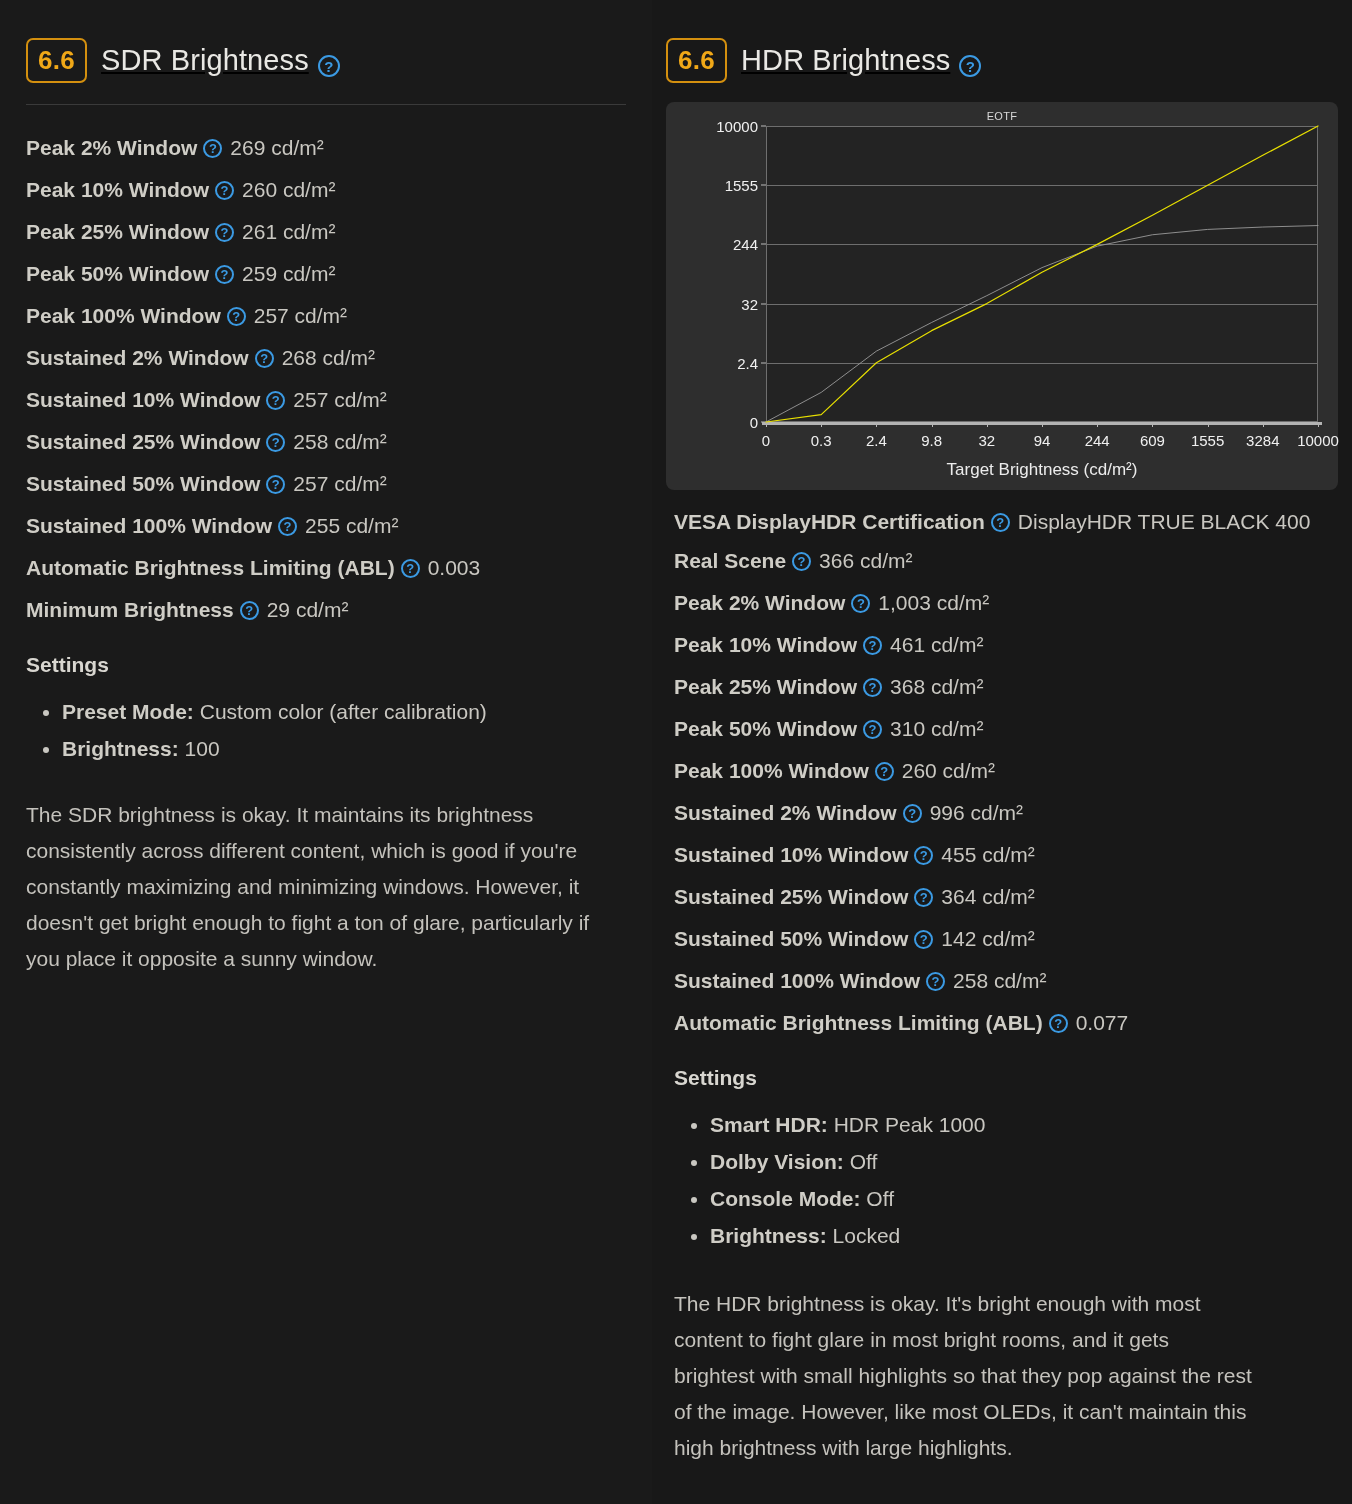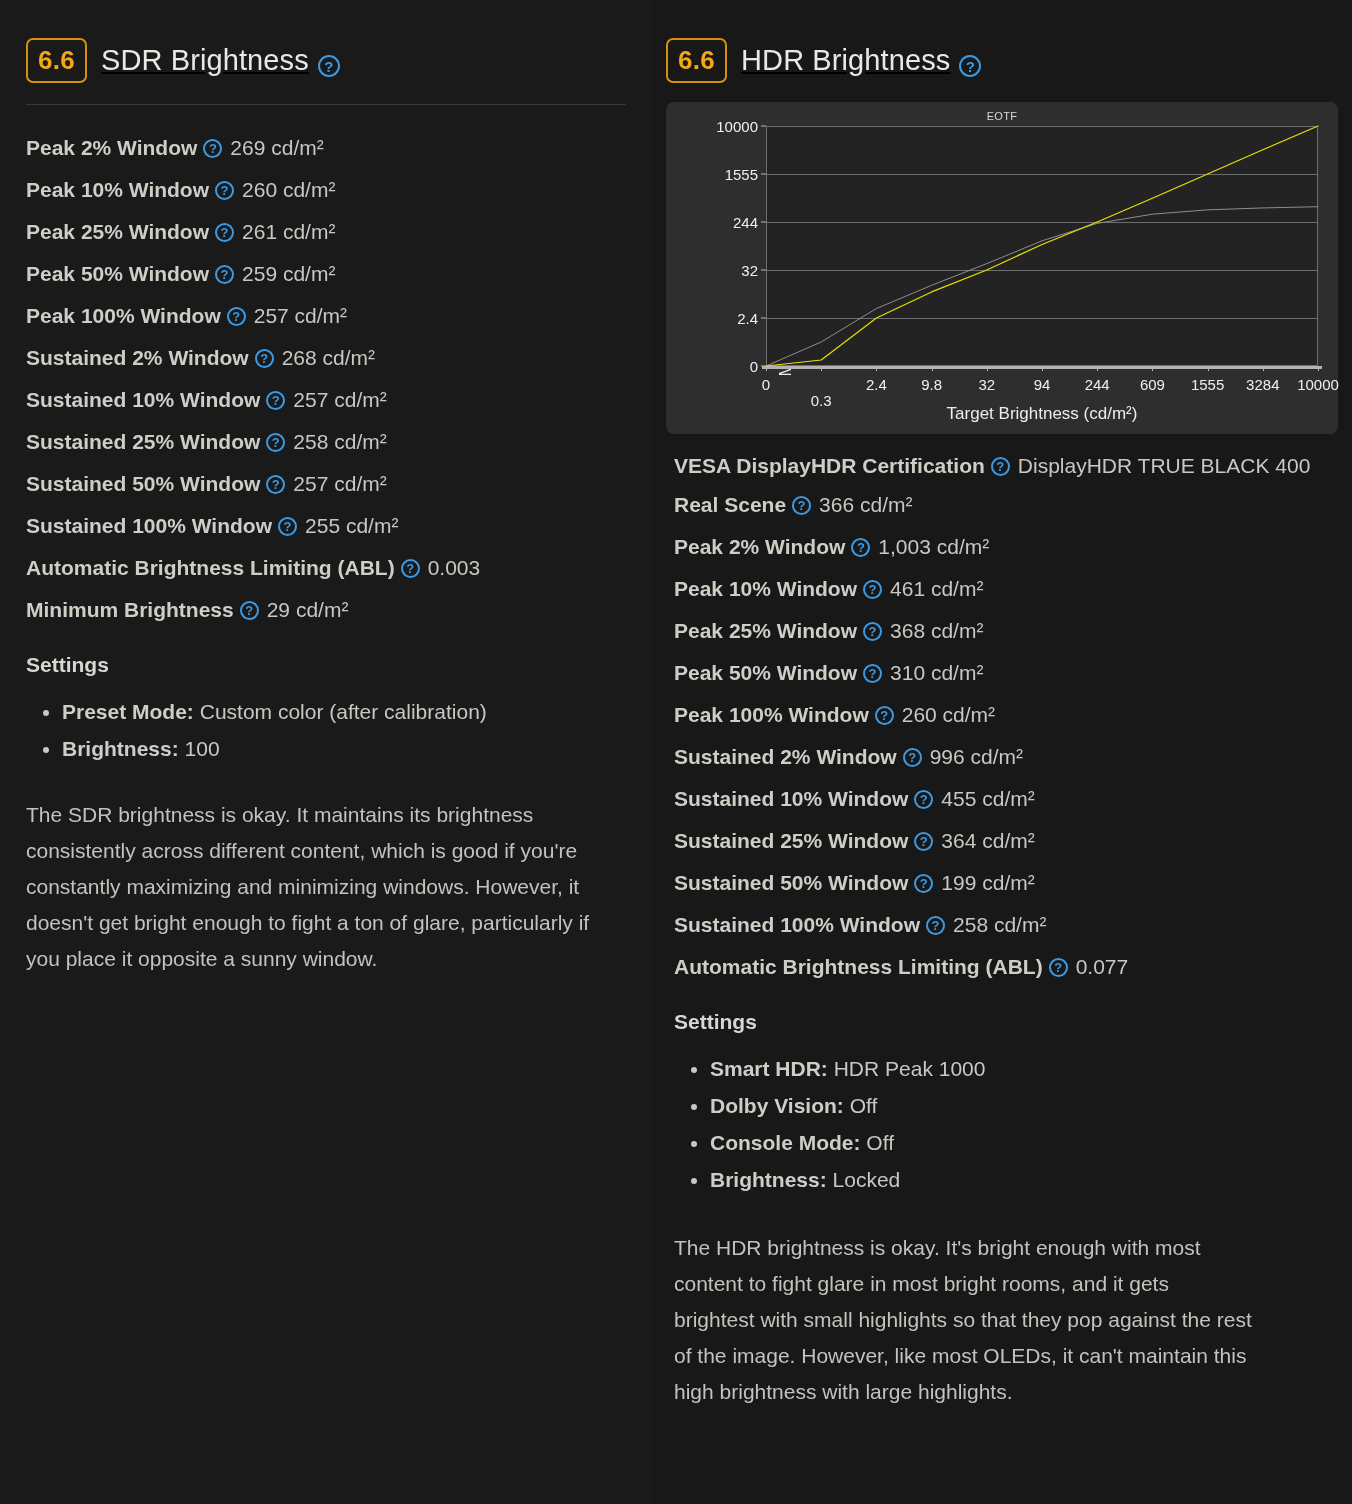--- a/index.html
+++ b/index.html
@@ -132,21 +132,21 @@
     max-width: 600px;
   }
   .col-right .para { max-width: 580px; margin-top: 32px; }
 
   
   .chart-card {
     margin: 10px 14px 0 14px;
     background: #2e2e2e;
     border-radius: 8px;
     padding: 6px 8px 8px 8px;
-    height: 332px;
+    height: 388px;
     position: relative;
   }
   .chart-inner {
     position: relative;
     width: 100%;
     height: 100%;
   }
   .chart-title {
     position: absolute;
     top: 2px;
@@ -330,21 +330,21 @@
               <div class="ytick" style="top: 40%;">244</div>
               <div class="ytickmark" style="top: 40%;"></div>
               <div class="ytick" style="top: 20%;">1555</div>
               <div class="ytickmark" style="top: 20%;"></div>
               <div class="ytick" style="top: 0%;">10000</div>
               <div class="ytickmark" style="top: 0%;"></div>
             </div>
           <div id="xtick-layer">
               <div class="xtick" style="left: 0%;">0</div>
               <div class="xtickmark" style="left: 0%;"></div>
-              <div class="xtick" style="left: 10%; margin-top: 16px;">0.3</div>
+              <div class="xtick" style="left: 10%;">0.3</div>
               <div class="xtickmark" style="left: 10%;"></div>
               <div class="xtick" style="left: 20%;">2.4</div>
               <div class="xtickmark" style="left: 20%;"></div>
               <div class="xtick" style="left: 30%;">9.8</div>
               <div class="xtickmark" style="left: 30%;"></div>
               <div class="xtick" style="left: 40%;">32</div>
               <div class="xtickmark" style="left: 40%;"></div>
               <div class="xtick" style="left: 50%;">94</div>
               <div class="xtickmark" style="left: 50%;"></div>
               <div class="xtick" style="left: 60%;">244</div>
@@ -392,21 +392,21 @@
       <div class="spec">
         <span class="k">Sustained 2% Window</span><span class="help"></span><span class="v">996 cd/m²</span>
       </div>
       <div class="spec">
         <span class="k">Sustained 10% Window</span><span class="help"></span><span class="v">455 cd/m²</span>
       </div>
       <div class="spec">
         <span class="k">Sustained 25% Window</span><span class="help"></span><span class="v">364 cd/m²</span>
       </div>
       <div class="spec">
-        <span class="k">Sustained 50% Window</span><span class="help"></span><span class="v">199 cd/m²</span>
+        <span class="k">Sustained 50% Window</span><span class="help"></span><span class="v">142 cd/m²</span>
       </div>
       <div class="spec">
         <span class="k">Sustained 100% Window</span><span class="help"></span><span class="v">258 cd/m²</span>
       </div>
       <div class="spec">
         <span class="k">Automatic Brightness Limiting (ABL)</span><span class="help"></span><span class="v">0.077</span>
       </div>
 
       <div class="sec-title">Settings</div>
       <ul class="settings">

